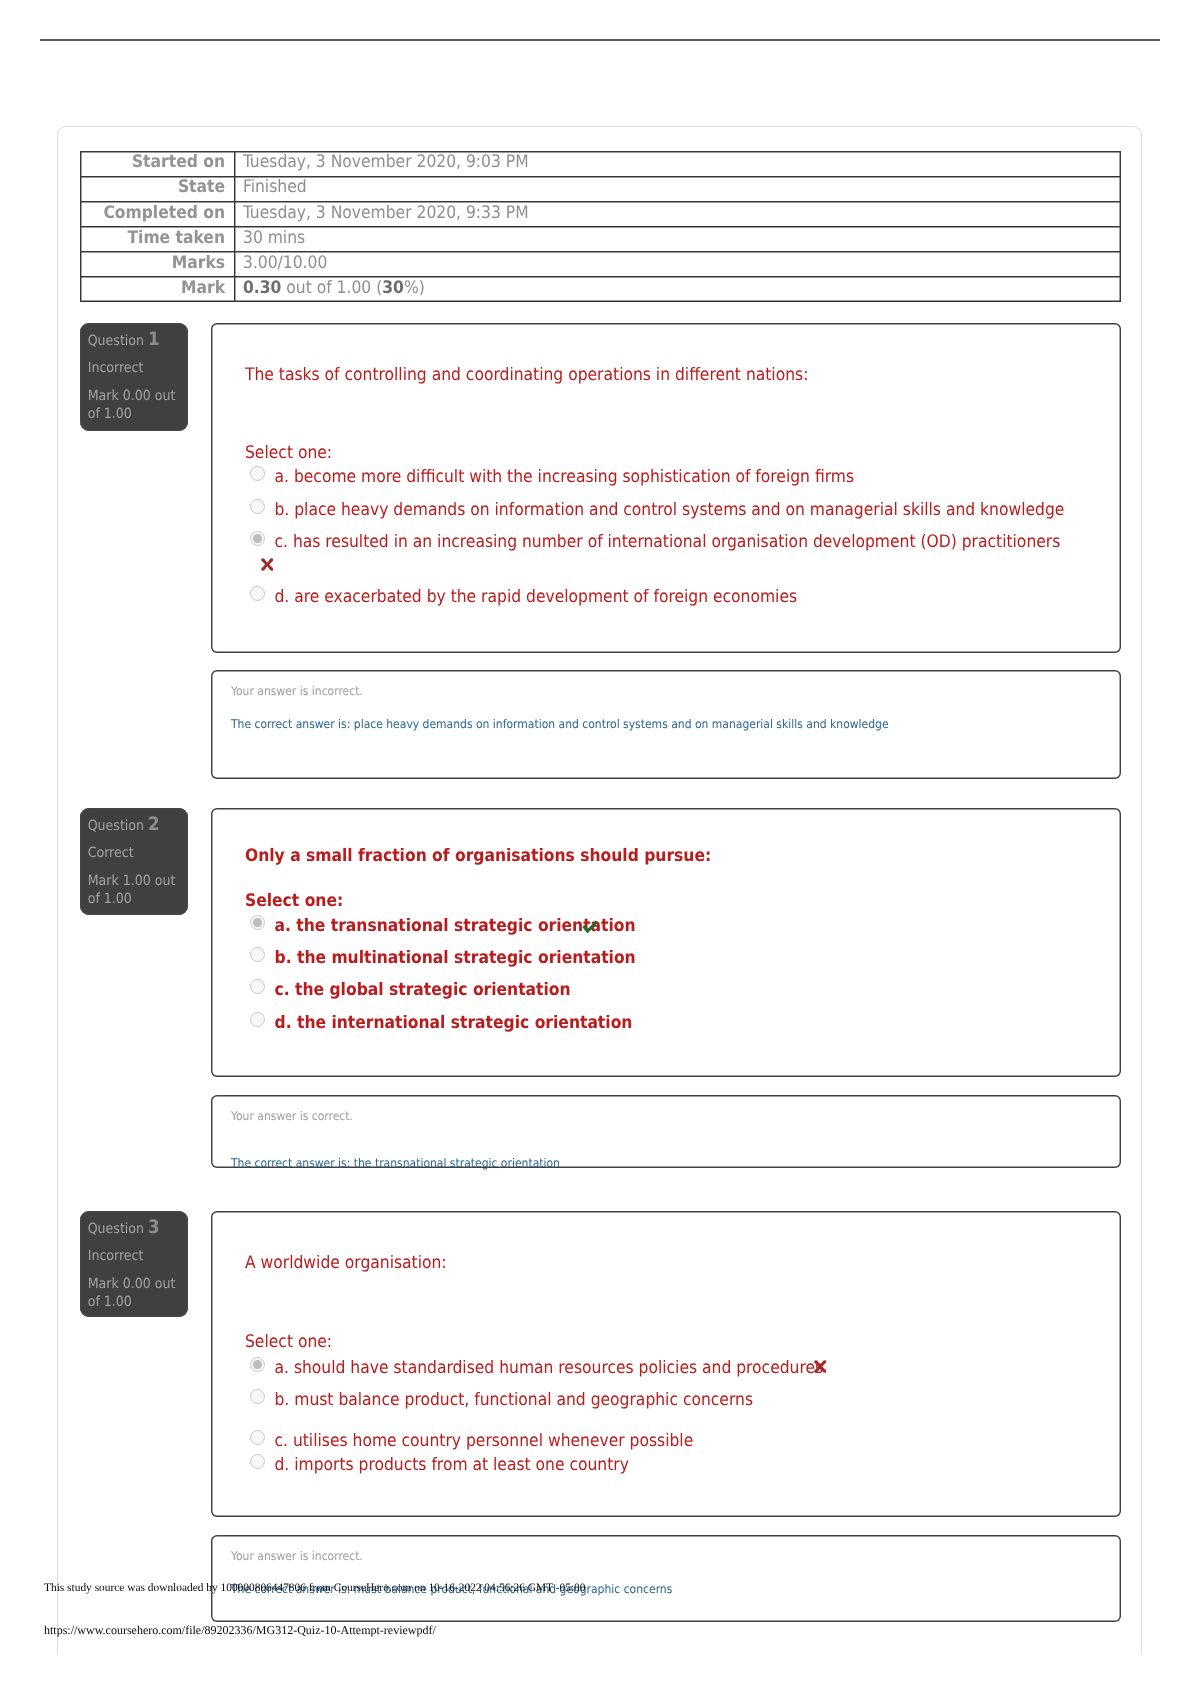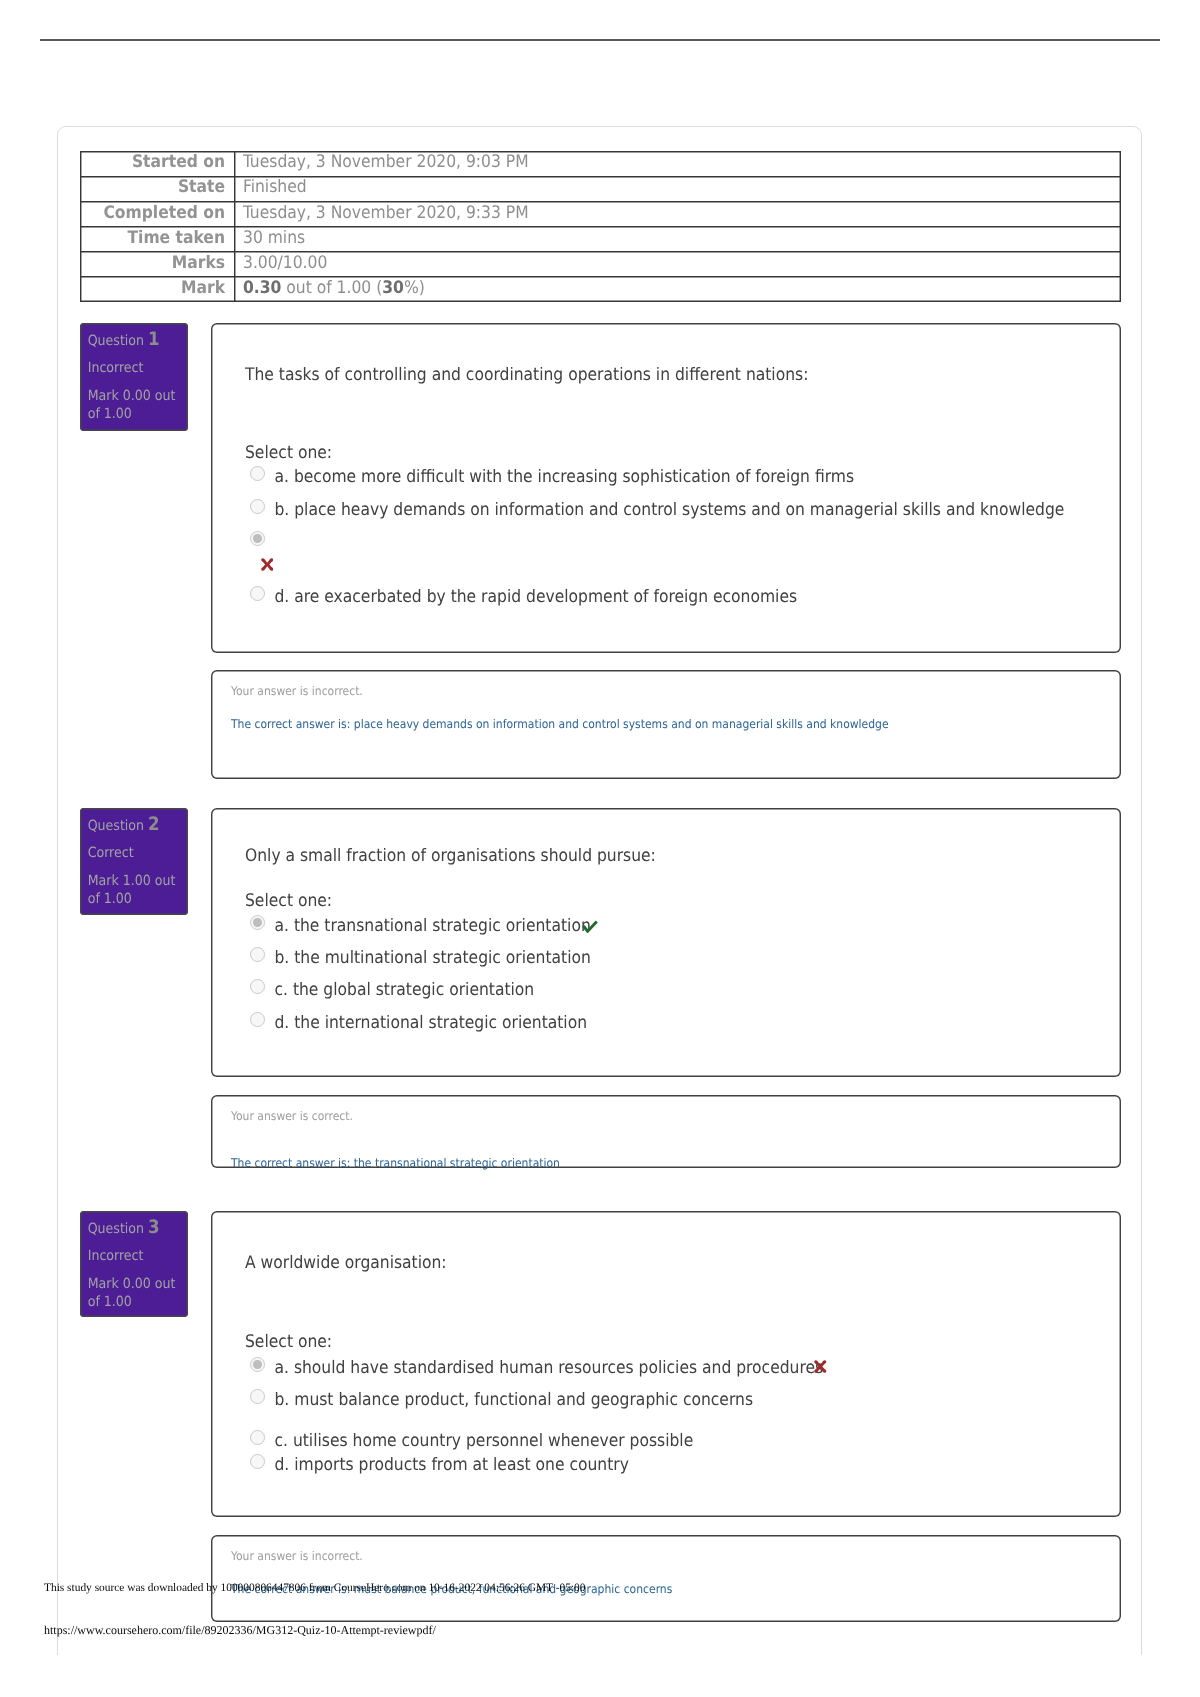--- a/index.html
+++ b/index.html
@@ -36,36 +36,36 @@
     height:25.2px; vertical-align:middle; box-sizing:border-box;
   }
   table.summary td.k { width:154px; text-align:right; font-weight:bold; color:#939393; padding-right:9px;}
   table.summary td.v { padding-left:9px; }
   table.summary td.v b { color:#6e6e6e; font-weight:bold; }
 
   
   .q-block { position:absolute; left:0; top:0; }
   .qinfo {
     position:absolute; box-sizing:border-box;
-    border:none; box-shadow:inset 0 0 0 1.4px #474747; border-radius:4px;
+    border:none; box-shadow:inset 0 0 0 1.4px #474747; border-radius:9px;
     width:108px;
     padding:7px 0 12px 8px;
     font-size:14px; color:#a3a3a3; line-height:1.0;
-    background:#4c1d95;
+    background:#404040;
   }
   .qinfo .line { position:absolute; left:7.5px; white-space:nowrap; }
   .qinfo .line.l1 { top:8px; }
   .qinfo .line.l2 { top:37.5px; }
   .qinfo .line.l3 { top:64px; white-space:normal; line-height:18.4px; width:96px; }
   .qinfo .qno b { font-size:18.5px; color:#8c8c8c; font-weight:bold; }
 
   .qbody {
     position:absolute; box-sizing:border-box;
     border:none; box-shadow:inset 0 0 0 1.45px #414141; border-radius:6px;
-    font-size:17.3px; color:#404040; background:#fff;
+    font-size:17.3px; color:#b91c1c; background:#fff;
   }
   .qtext { position:absolute; left:34px; }
   .select-label { position:absolute; left:34px; }
   .answers { position:absolute; left:37.5px; list-style:none; margin:0; padding:0; width:96%; }
   .answers li { position:relative; min-height:24px; }
   .radio {
     position:absolute; left:1.5px; top:0px;
     width:15px; height:15px; border-radius:50%;
     border:1.6px solid #c9c9c9; background:#f7f7f7;
     box-sizing:border-box;
@@ -135,40 +135,40 @@
             <div class="line l1 qno"><span>Question</span> <b>1</b></div>
             <div class="line l2">Incorrect</div>
             <div class="line l3">Mark 0.00 out of 1.00</div>
           </div>
           <div class="qbody" style="left: 153px; top: 196px; width: 910px; height: 330px;">
             <div class="qtext" style="top:42px">The tasks of controlling and coordinating operations in different nations:</div>
             <div class="select-label" style="top:119.5px">Select one:</div>
             <ul class="answers" style="top:143.39999999999998px">
               <li style="position:absolute; left:0; top:0px; width:100%;"><span class="radio"></span><span class="opt-text">a. become more difficult with the increasing sophistication of foreign firms</span></li>
               <li style="position:absolute; left:0; top:32.4px; width:100%;"><span class="radio"></span><span class="opt-text">b. place heavy demands on information and control systems and on managerial skills and knowledge</span></li>
-              <li style="position:absolute; left:0; top:64.8px; width:100%;"><span class="radio on"></span><span class="mk wrong below">
+              <li style="position:absolute; left:0; top:64.8px; width:100%;"><span class="radio on"></span><span class="opt-text">c. has resulted in an increasing number of international organisation development (OD) practitioners</span><span class="mk wrong below">
                   <svg width="12.5" height="13" viewBox="0 0 25 26" aria-hidden="true">
                     <path d="M3.6 0.4 C5.9 0.4 7.1 2.2 8.3 3.9 L12.5 9.6 L16.7 3.9 C17.9 2.2 19.1 0.4 21.4 0.4 C23.6 0.4 24.6 1.9 24.6 3.6 C24.6 5.5 22.8 6.7 21.2 8.0 L16.6 13.0 L21.2 18.0 C22.8 19.3 24.6 20.5 24.6 22.4 C24.6 24.1 23.6 25.6 21.4 25.6 C19.1 25.6 17.9 23.8 16.7 22.1 L12.5 16.4 L8.3 22.1 C7.1 23.8 5.9 25.6 3.6 25.6 C1.4 25.6 0.4 24.1 0.4 22.4 C0.4 20.5 2.2 19.3 3.8 18.0 L8.4 13.0 L3.8 8.0 C2.2 6.7 0.4 5.5 0.4 3.6 C0.4 1.9 1.4 0.4 3.6 0.4 Z" fill="currentColor"></path>
                   </svg>
                 </span></li>
               <li style="position:absolute; left:0; top:119.19999999999999px; width:100%;"><span class="radio"></span><span class="opt-text">d. are exacerbated by the rapid development of foreign economies</span></li>
             </ul>
           </div>
           <div class="feedback" style="left: 153px; top: 543px; width: 910px; height: 109px;">
             <div class="fb-head" style="top:14px">Your answer is incorrect.</div>
             <div class="fb-ans" style="top:43px; width:860px">The correct answer is: place heavy demands on information and control systems and on managerial skills and knowledge</div>
           </div>
         </div>
         <div class="q-block">
           <div class="qinfo" style="left: 22.2px; top: 681px; height: 107px;">
             <div class="line l1 qno"><span>Question</span> <b>2</b></div>
             <div class="line l2">Correct</div>
             <div class="line l3">Mark 1.00 out of 1.00</div>
           </div>
-          <div class="qbody" style="left: 153px; top: 681px; width: 910px; height: 269px;">
+          <div class="qbody" style="left: 153px; top: 681px; width: 910px; height: 269px; font-weight: bold;">
             <div class="qtext" style="top:37.5px">Only a small fraction of organisations should pursue:</div>
             <div class="select-label" style="top:82.5px">Select one:</div>
             <ul class="answers" style="top:107px">
               <li style="position:absolute; left:0; top:0px; width:100%;"><span class="radio on"></span><span class="opt-text">a. the transnational strategic orientation</span><span class="mk right inline" style="left:333.7px; top:4.5px;">
                   <svg width="16" height="13" viewBox="0 0 16 13" aria-hidden="true">
                     <path d="M1.4 6.0 L5.6 11.2 L14.8 1.5" fill="none" stroke="currentColor" stroke-width="3.0" stroke-linecap="butt" stroke-linejoin="miter"></path>
                   </svg>
                 </span></li>
               <li style="position:absolute; left:0; top:32.2px; width:100%;"><span class="radio"></span><span class="opt-text">b. the multinational strategic orientation</span></li>
               <li style="position:absolute; left:0; top:64.4px; width:100%;"><span class="radio"></span><span class="opt-text">c. the global strategic orientation</span></li>

